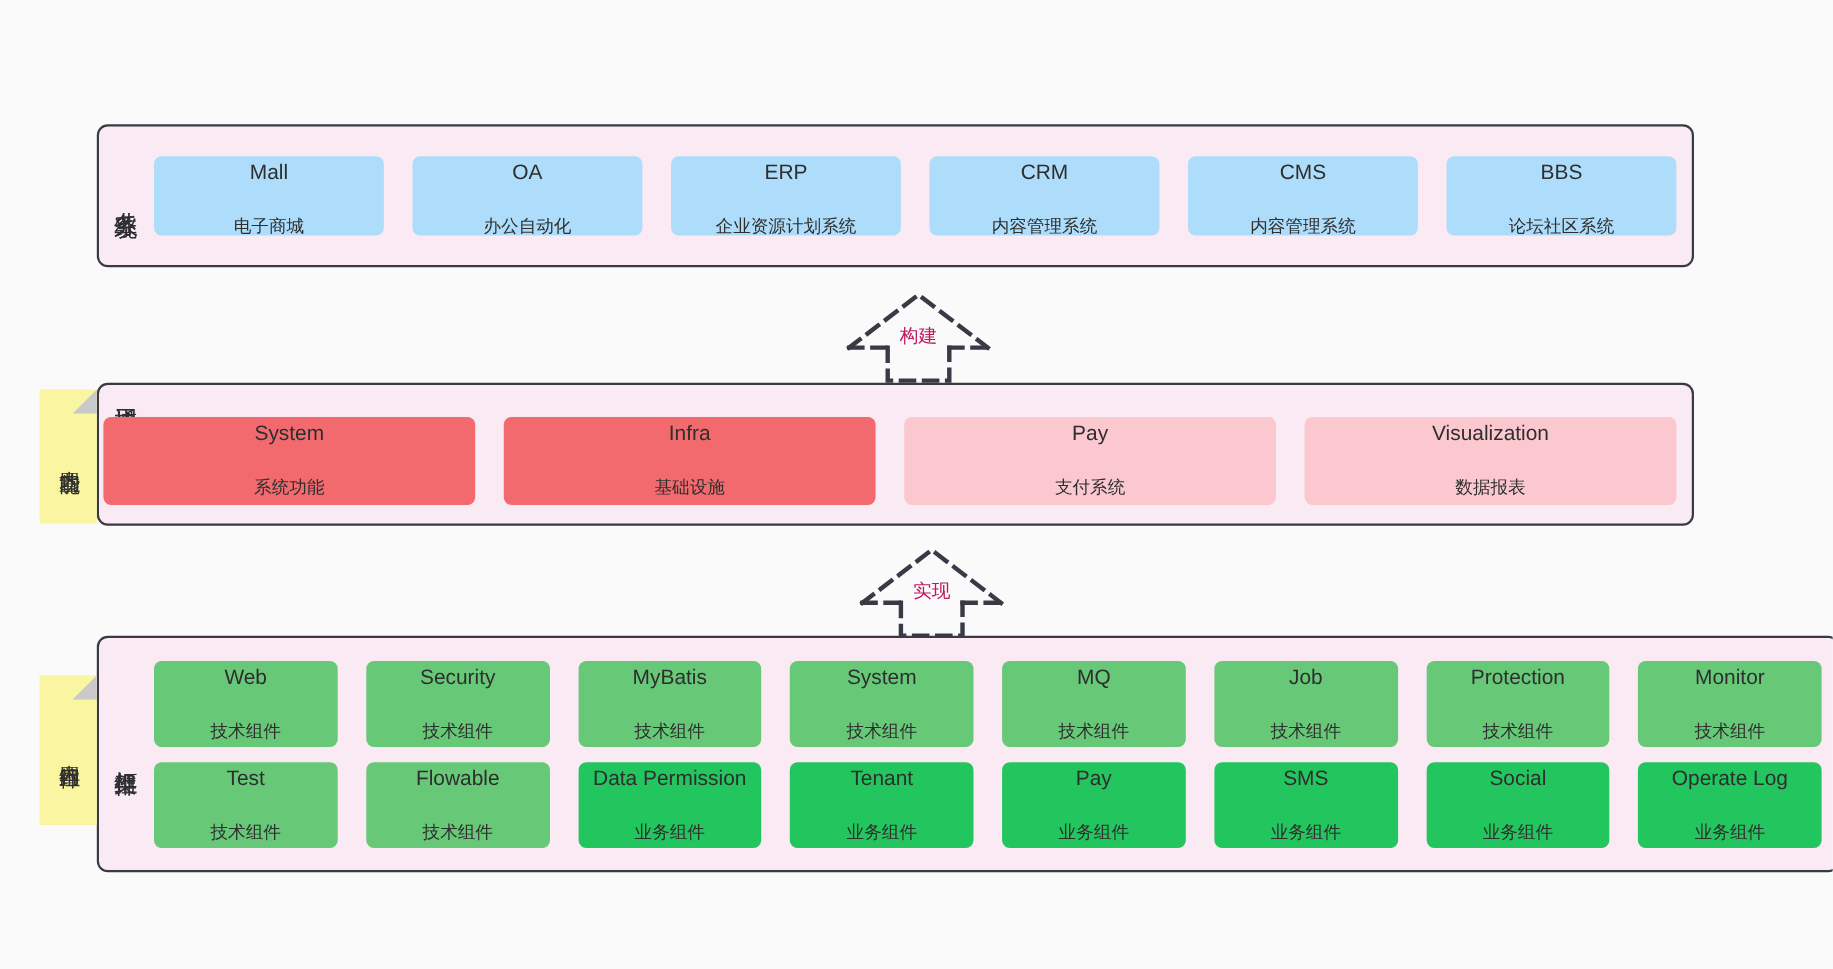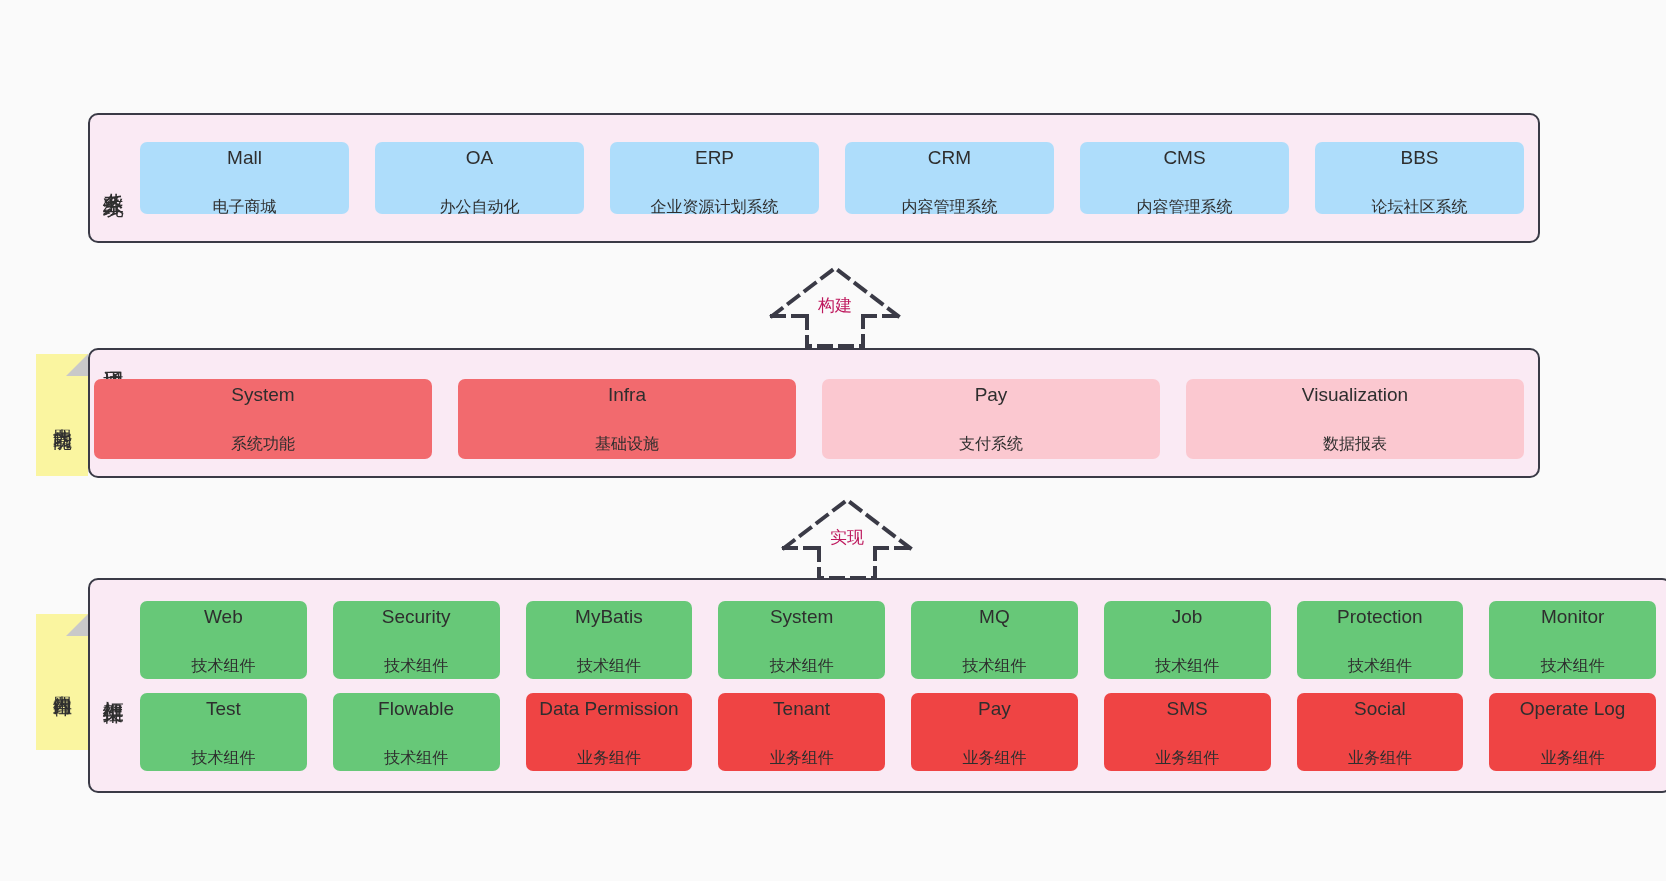--- a/index.html
+++ b/index.html
@@ -84,21 +84,21 @@
   .card .t-cn {
     font-size: 16px;
     color: #2e2e2e;
   }
 
   
   .c-blue        { background: #AEDDFB; }
   .c-red-strong  { background: #F26A6E; }
   .c-red-light   { background: #FBC8D0; }
   .c-green-strong{ background: #67C878; }
-  .c-green-light { background: #ef4444; }
+  .c-green-light { background: #22c55e; }
 
   
   #layer-business {
     left: 88px; top: 113px; width: 1452px; height: 130px;
   }
   #layer-business .card { height: 72px; }
 
   #layer-common {
     left: 88px; top: 348px; width: 1452px; height: 130px; flex-direction: column;
   }

